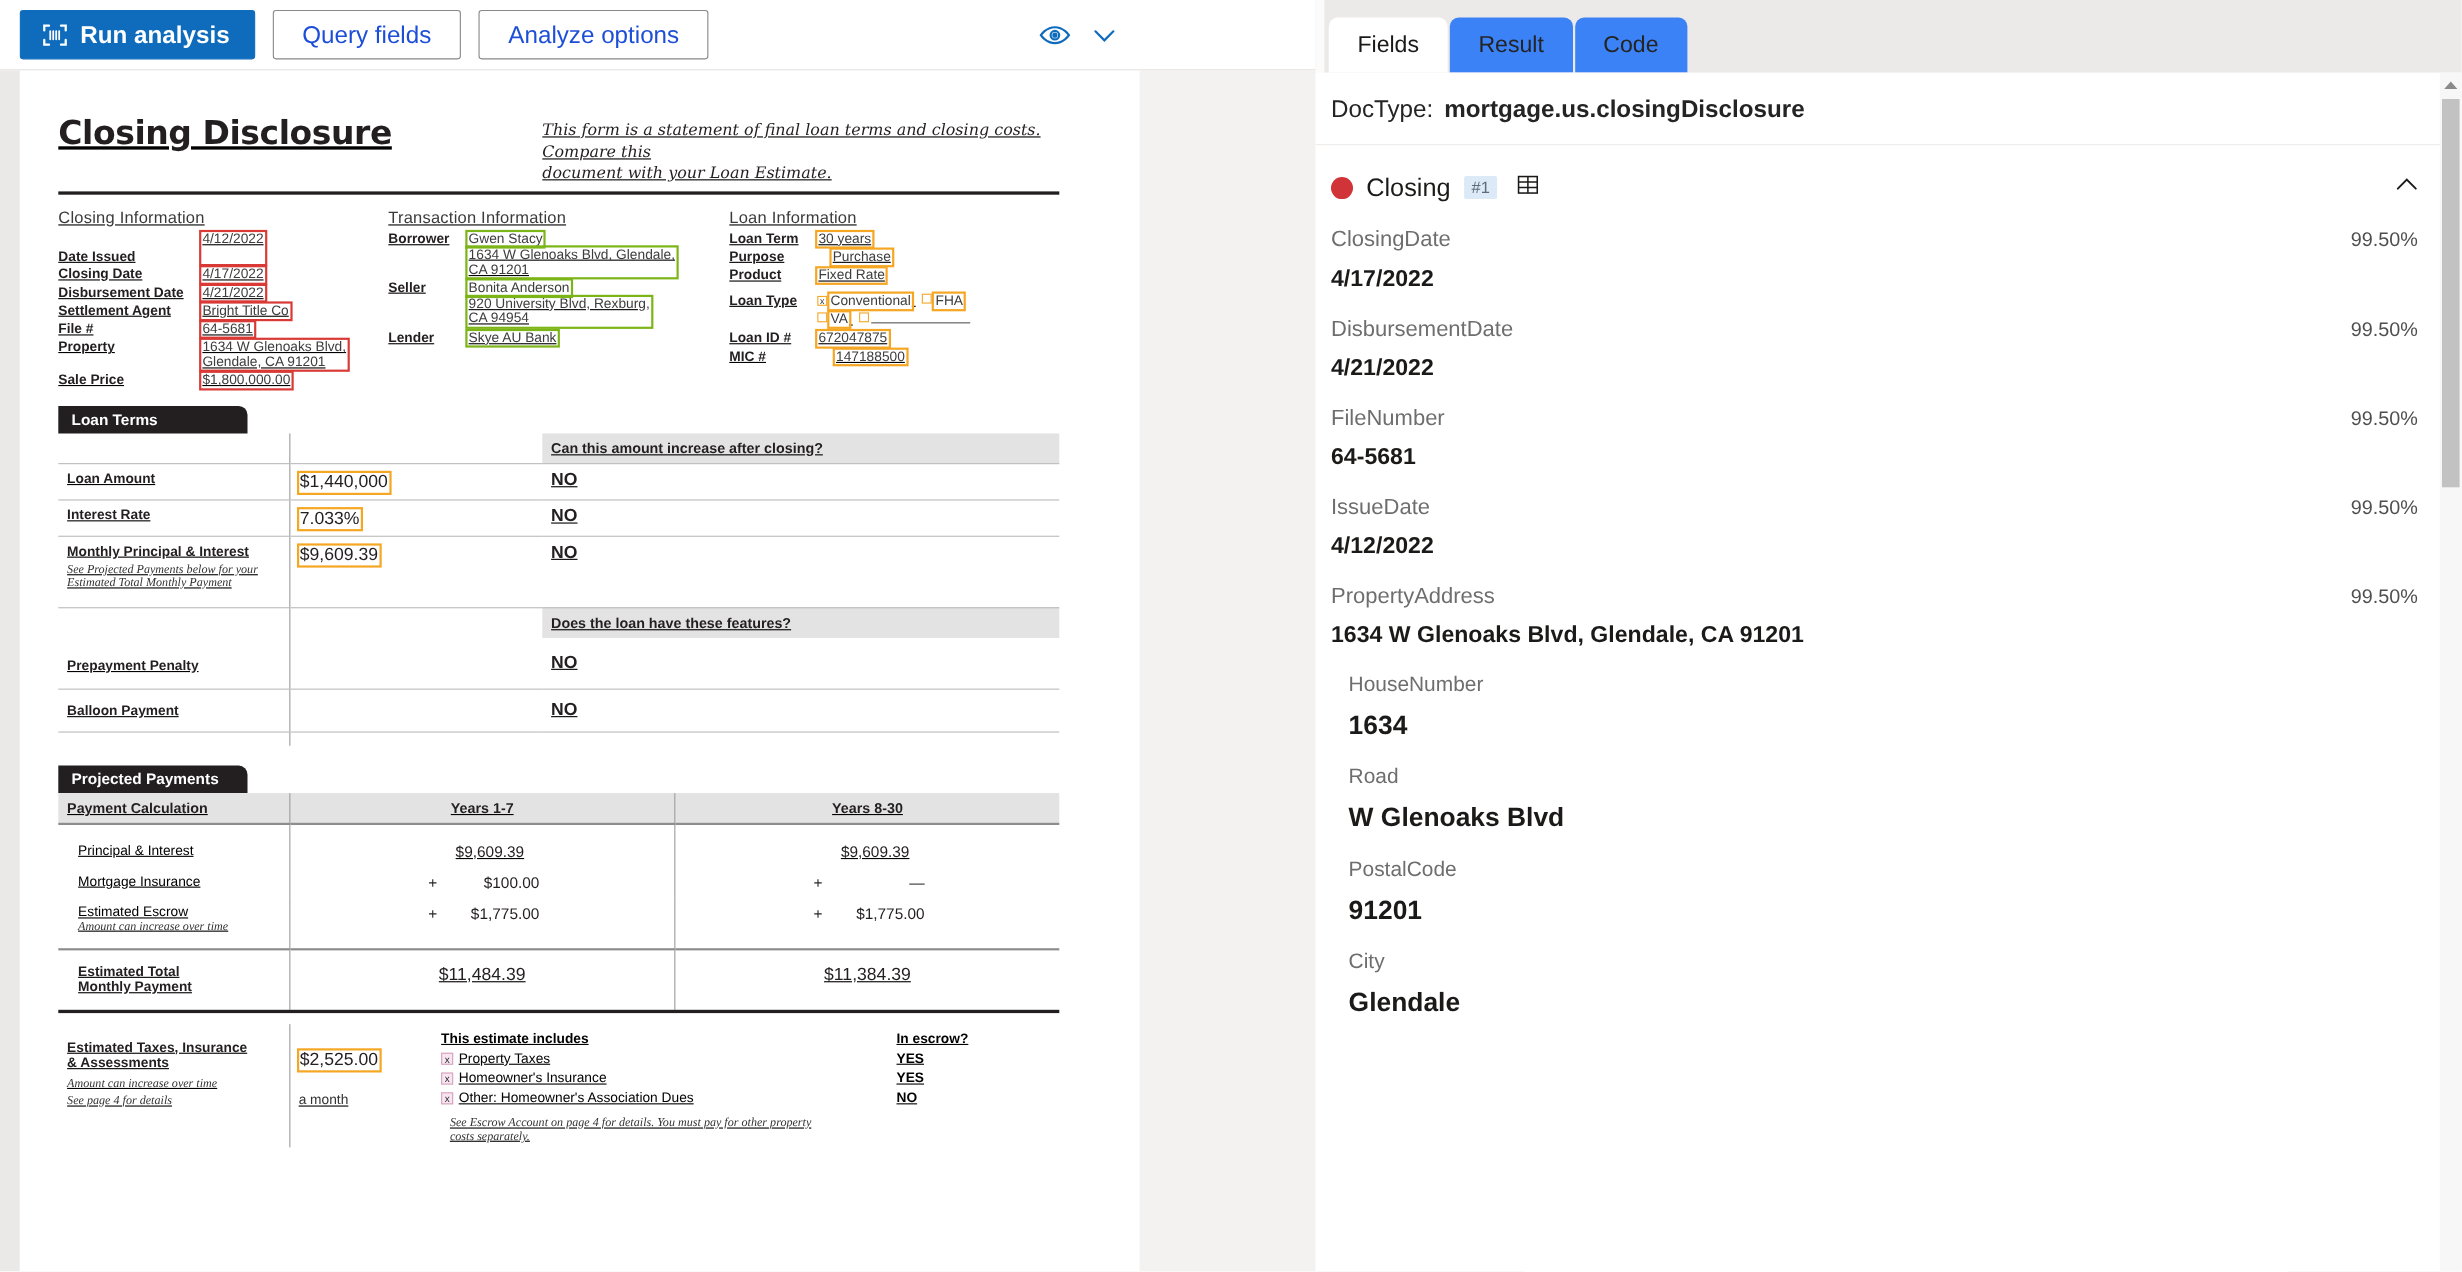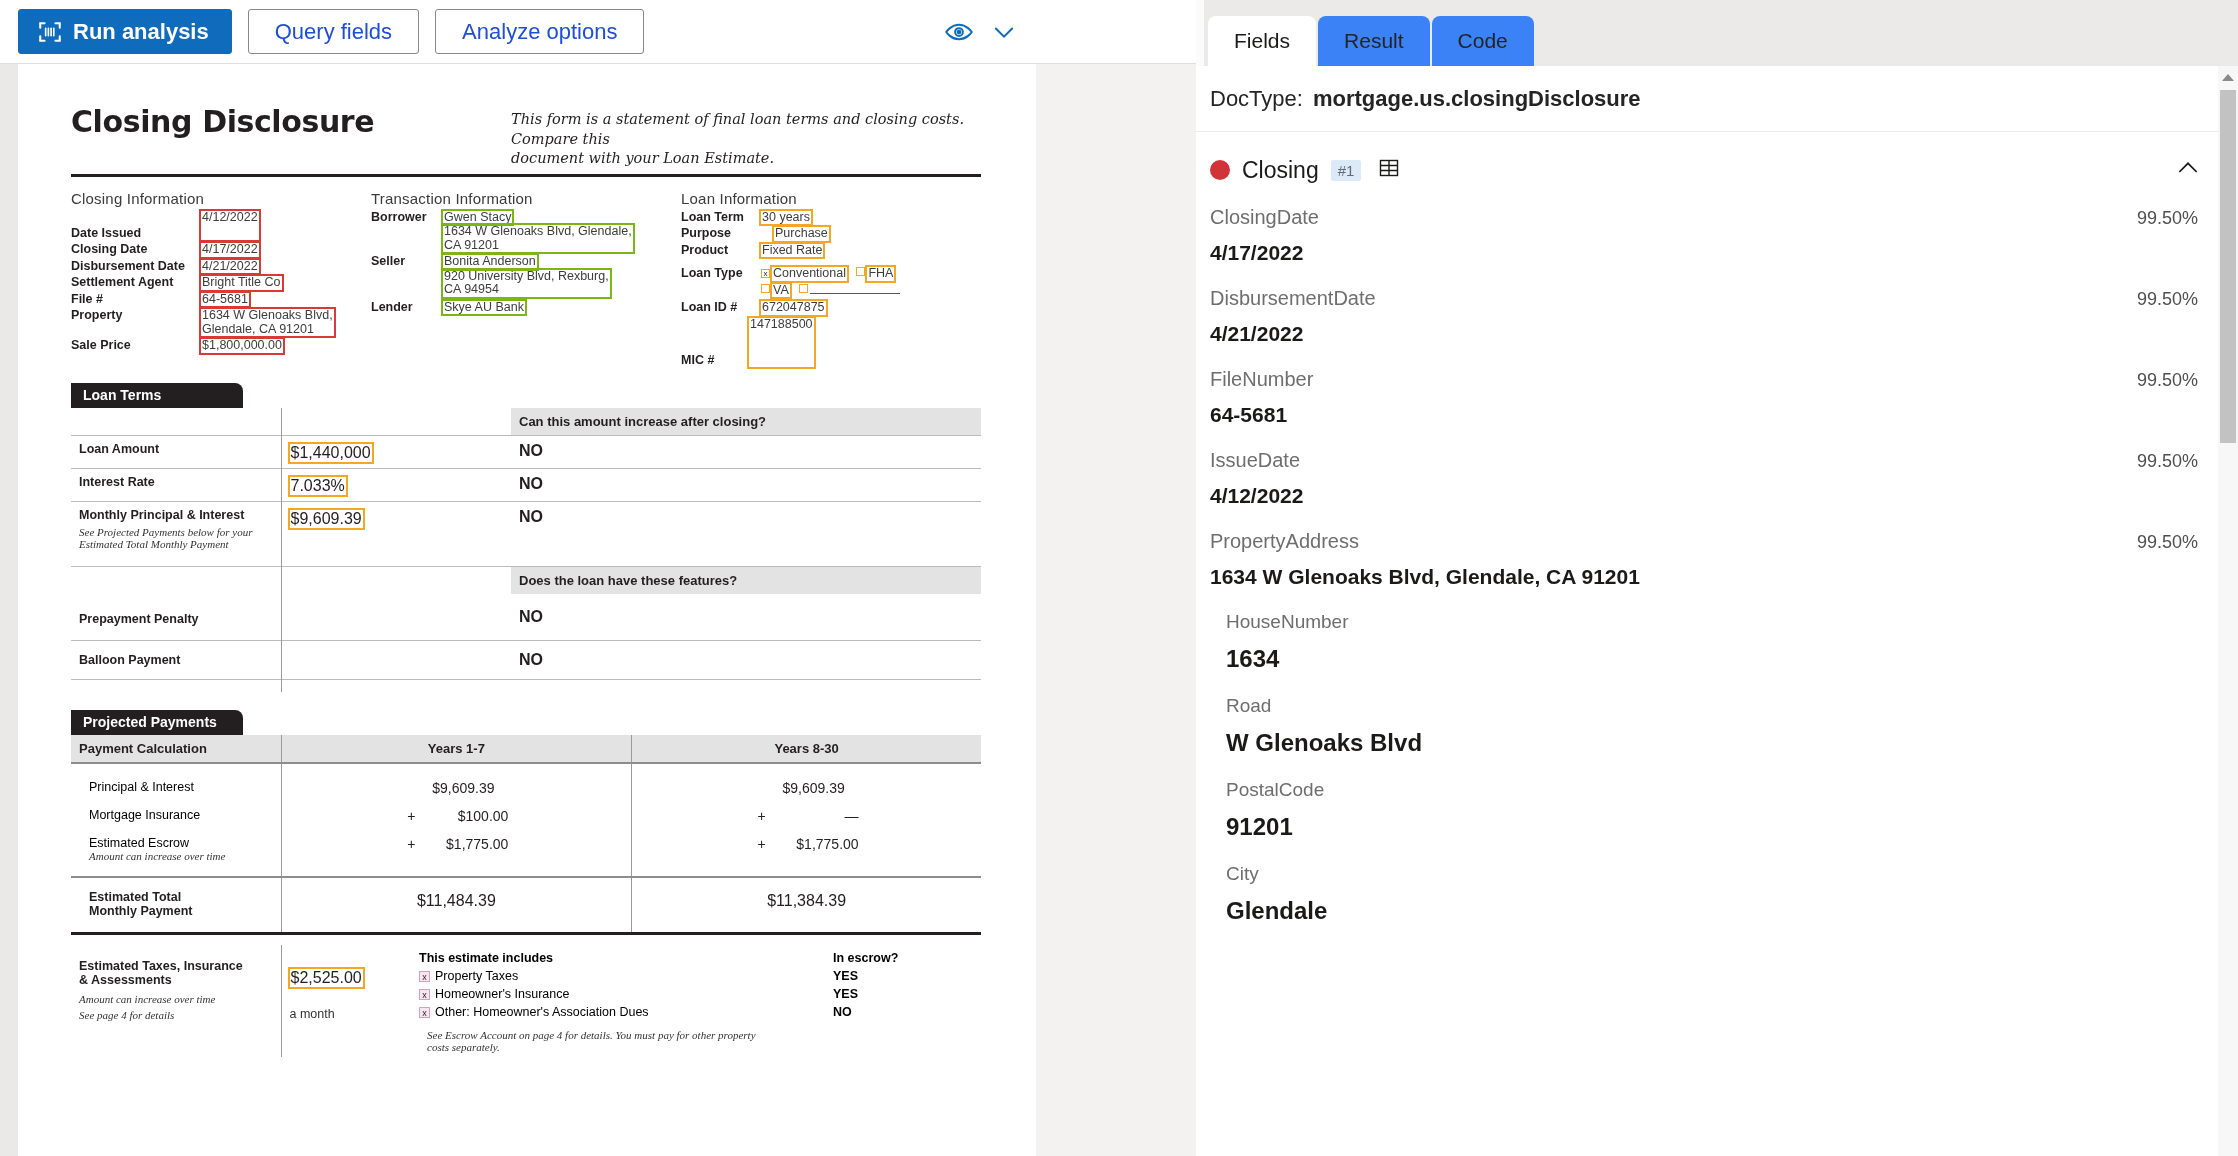--- a/index.html
+++ b/index.html
@@ -40,21 +40,21 @@
 
   .viewer-body {
     position: relative; width: 100%; height: 1092px;
     background: #f3f2f1; overflow: hidden;
   }
   .doc-strip-left { position: absolute; left: 0; top: 0; width: 18px; height: 100%; background: #ebe9e7; }
   .doc-page {
     position: absolute; left: 18px; top: 0; width: 1018px; height: 1092px;
     background: #ffffff; overflow: hidden;
   }
-  .doc-inner { position: absolute; left: 53px; top: 40px; width: 910px; }
+  .doc-inner { position: absolute; left: 35px; top: 40px; width: 910px; text-decoration: underline; }
 
   
   .doc-title {
     font-family: "DejaVu Sans", sans-serif;
     font-size: 30px; font-weight: 700; color: #231f20; letter-spacing: -0.4px;
   }
   .doc-sub {
     font-family: "DejaVu Serif", serif; font-size: 14.5px; font-style: italic;
     color: #231f20; line-height: 1.35;
   }
@@ -286,21 +286,21 @@
                     <span class="cb"></span><span class="v hl orange">VA</span>
                     <span class="cb" style="margin-left:6px;"></span><span style="display:inline-block;width:90px;border-bottom:1px solid #555;"></span>
                   </span>
                 </span>
               </div>
               <div class="kv" style="margin-top:4px;">
                   <span class="k" style="width:80px;">Loan ID #</span>
                   <span class="v hl orange">672047875</span>
                 </div>
               <div class="kv" style="margin-top:3px;">
-                  <span class="k" style="width:68px;margin-top:36px;">MIC #</span>
+                  <span class="k" style="width:96px;">MIC #</span>
                   <span class="v hl orange">147188500</span>
                 </div>
             </div>
           </div>
 
           <div class="tbl-block">
             <div class="tbl-tab">Loan Terms</div>
             <table class="doc-tbl">
               <tbody>
                   <tr>

